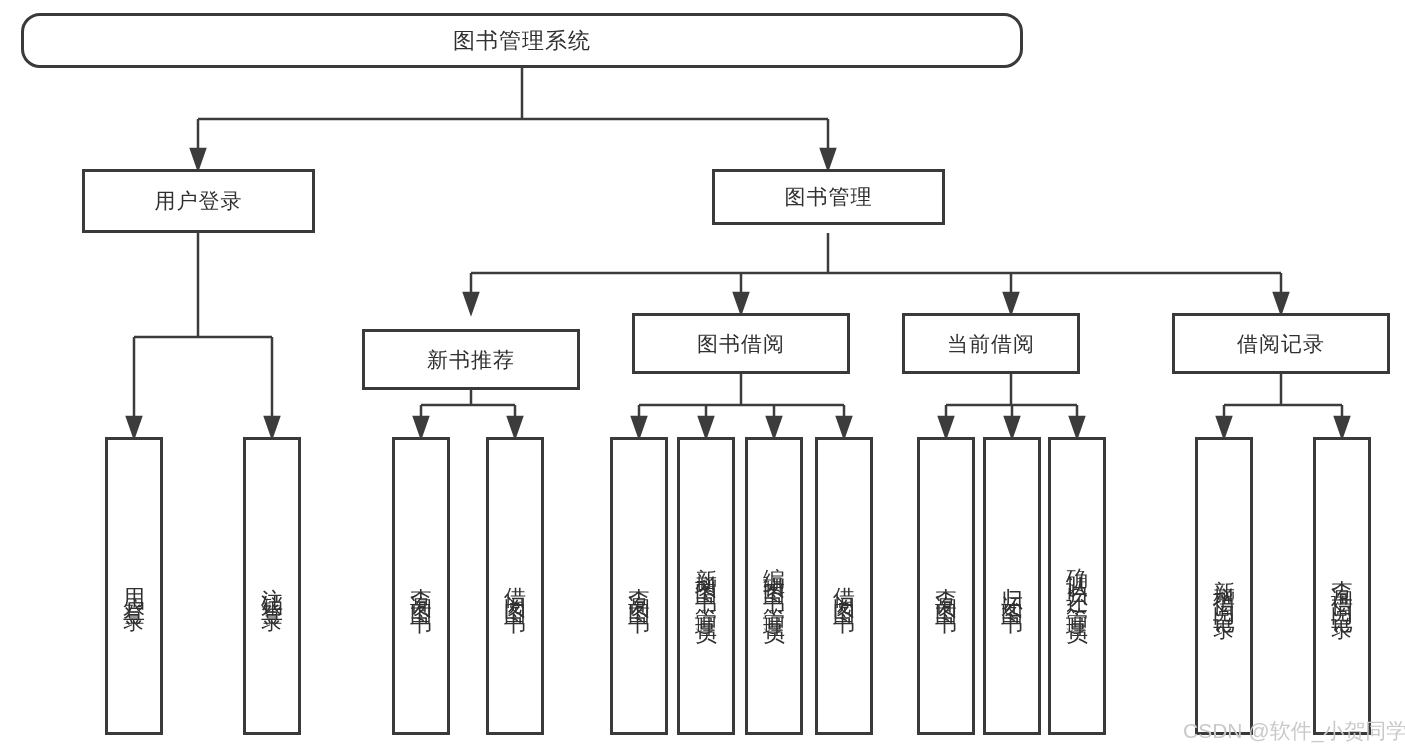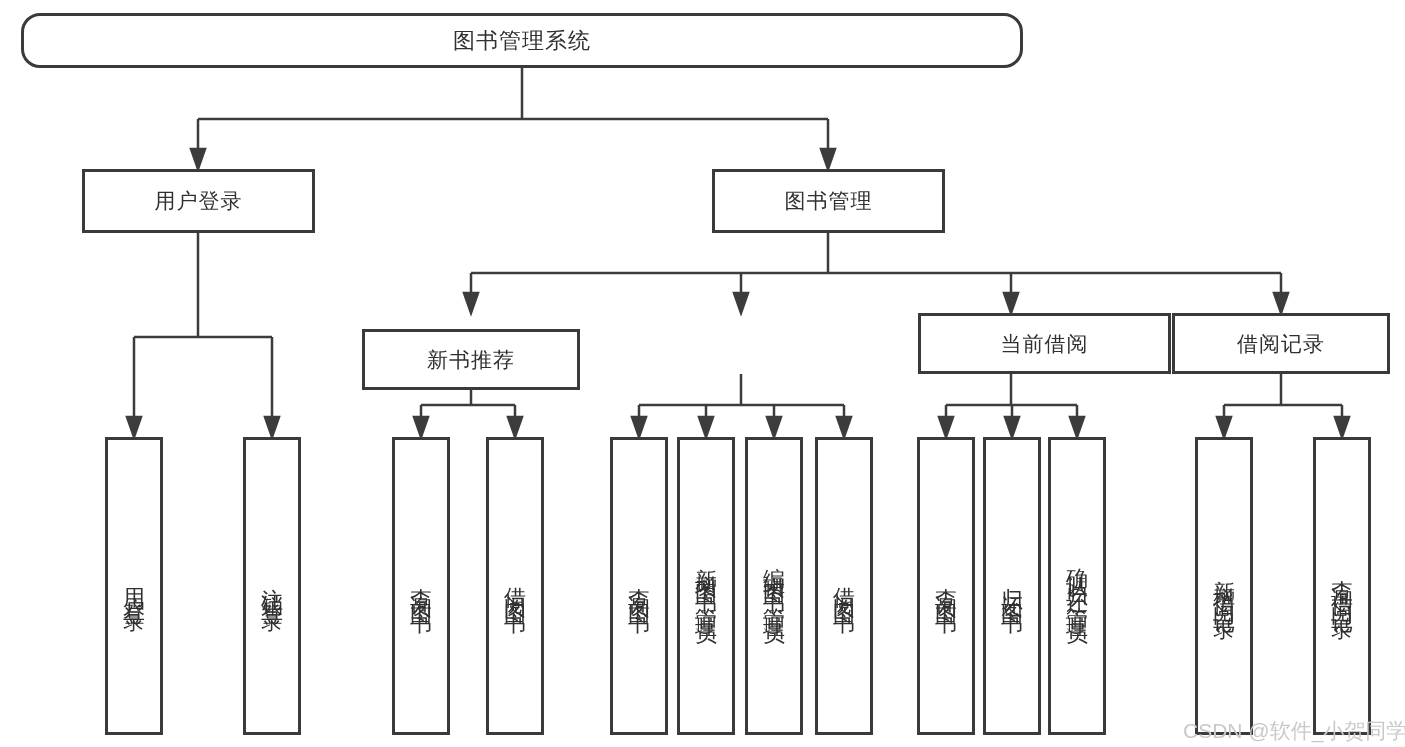--- a/index.html
+++ b/index.html
@@ -113,28 +113,31 @@
     </g>
   </svg>
 
   <div class="node h-node root-node" style="left:21px; top:13px; width:1002px; height:55px;border-radius:19px;">
     <span>图书管理系统</span>
   </div>
 
   <div class="node h-node" style="left:82px; top:169px; width:233px; height:64px;">
     <span>用户登录</span>
   </div>
-  <div class="node h-node" style="left:712px; top:169px; width:233px; height:64px;">
+  <div class="node h-node" style="left:712px; top:169px; width:233px; height:56px;">
     <span>图书管理</span>
   </div>
 
   <div class="node h-node" style="left:362px; top:313px; width:218px; height:61px;margin-top:16px;">
     <span>新书推荐</span>
   </div>
-  <div class="node h-node" style="left:902px; top:313px; width:253px; height:61px;margin-left:16px;">
+  <div class="node h-node" style="left:632px; top:313px; width:218px; height:61px;">
+    <span>图书借阅</span>
+  </div>
+  <div class="node h-node" style="left:902px; top:313px; width:178px; height:61px;">
     <span>当前借阅</span>
   </div>
   <div class="node h-node" style="left:1172px; top:313px; width:218px; height:61px;">
     <span>借阅记录</span>
   </div>
 
   <div class="node v-node" style="left:105px; top:437px; width:58px; height:298px;">
     <span>用户登录</span>
   </div>
   <div class="node v-node" style="left:243px; top:437px; width:58px; height:298px;">

